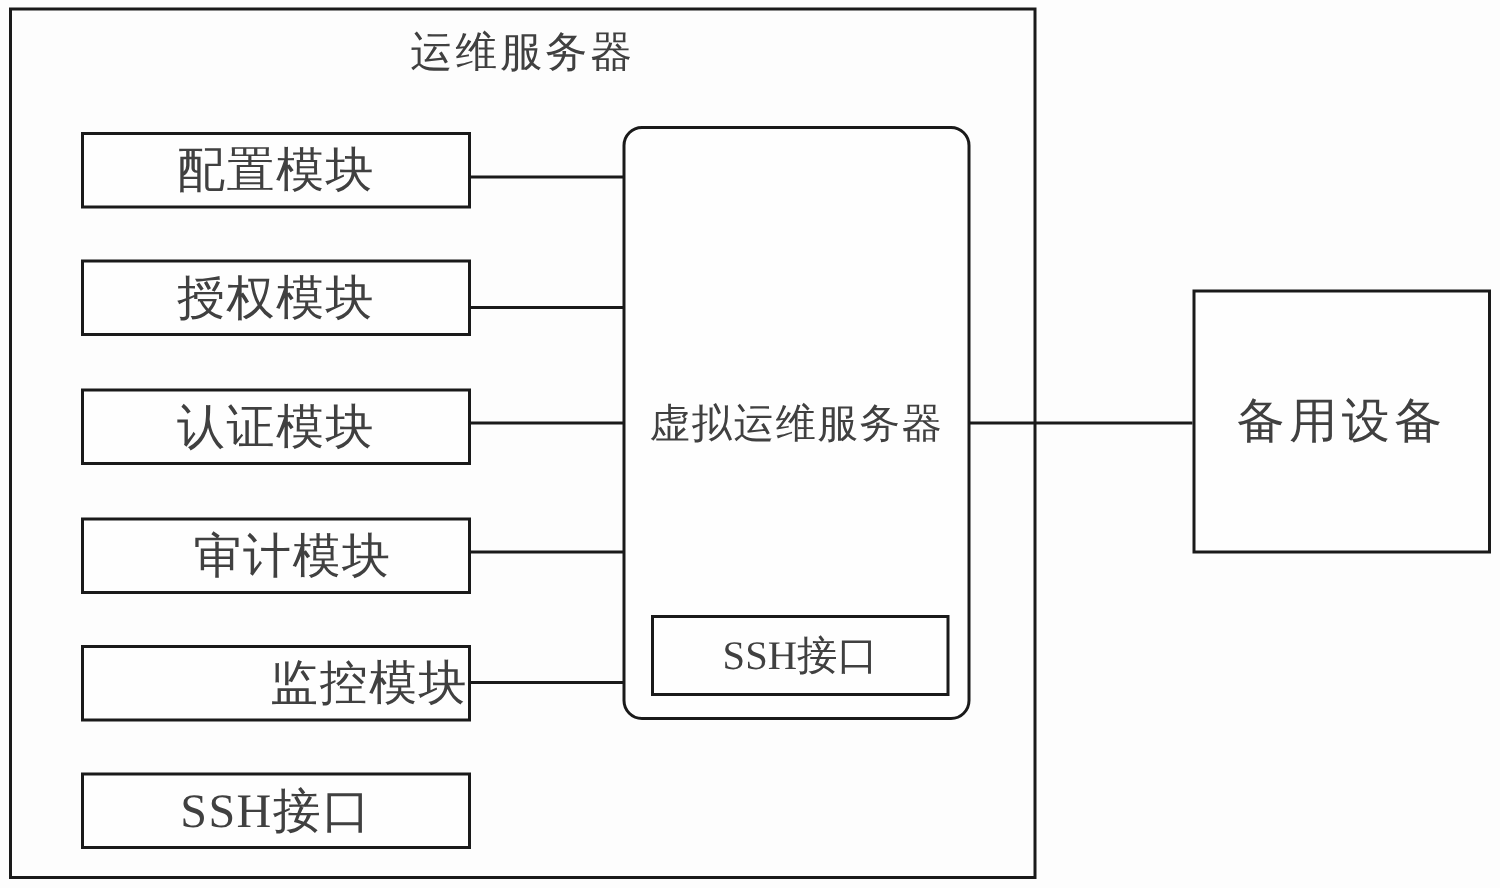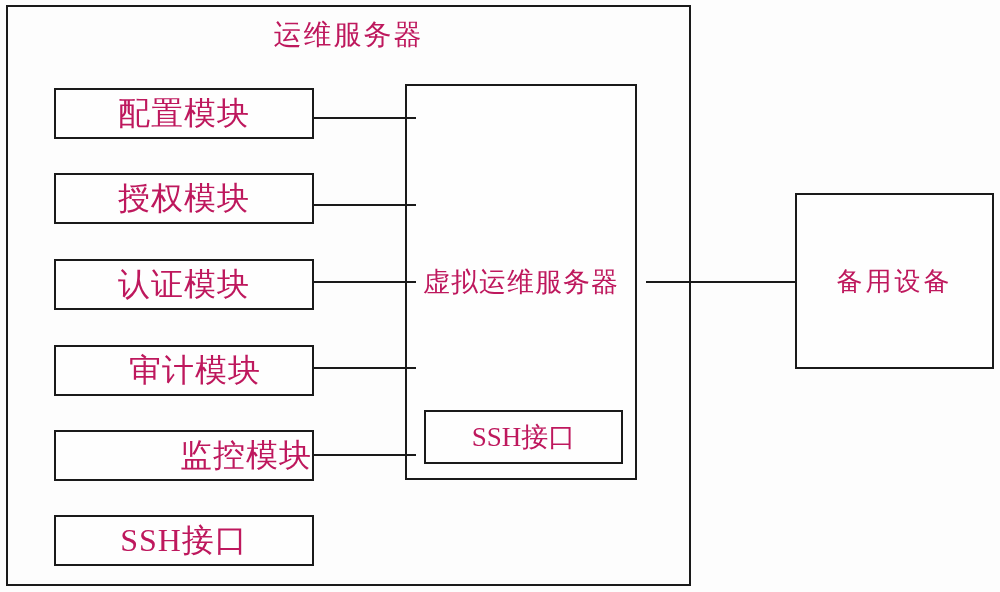--- a/index.html
+++ b/index.html
@@ -6,21 +6,21 @@
     margin: 0;
     padding: 0;
     background: #ffffff;
   }
   .stage {
     position: relative;
     width: 1000px;
     height: 592px;
     background: #fdfdfd;
     font-family: "Liberation Serif", "DejaVu Serif", serif;
-    color: #be185d;
+    color: #404040;
     overflow: hidden;
   }
   .box {
     position: absolute;
     box-sizing: border-box;
     border: 2px solid #1a1a1a;
     background: #fefefe;
     display: flex;
     align-items: center;
     justify-content: center;
@@ -49,43 +49,44 @@
     letter-spacing: 1px;
   }
   .m1 { top: 88px; }
   .m2 { top: 173px; }
   .m3 { top: 259px; }
   .m4 { top: 345px; padding-left: 22px; }
   .m5 { top: 430px; justify-content: flex-end; }
   .m6 { top: 515px; }
   
   .middle-box {
-    left: 405px; top: 84px;
+    left: 415px; top: 84px;
     width: 232px; height: 396px;
     display: block;
+    border-radius: 13px;
   }
   .middle-label {
     position: absolute;
     left: 0; top: 179px;
     width: 100%;
     text-align: center;
     font-size: 27px;
     letter-spacing: 1px;
     line-height: 34px;
   }
   .inner-ssh {
     left: 17px; top: 324px;
     width: 199px; height: 54px;
     font-size: 27px;
   }
   
   .right-box {
     left: 795px; top: 193px;
     width: 199px; height: 176px;
-    font-size: 26px;
+    font-size: 32px;
     letter-spacing: 3px;
   }
   
   .hline {
     position: absolute;
     height: 2px;
     background: #1a1a1a;
   }
   .l1 { left: 313px; top: 117px; width: 103px; }
   .l2 { left: 313px; top: 204px; width: 103px; }

